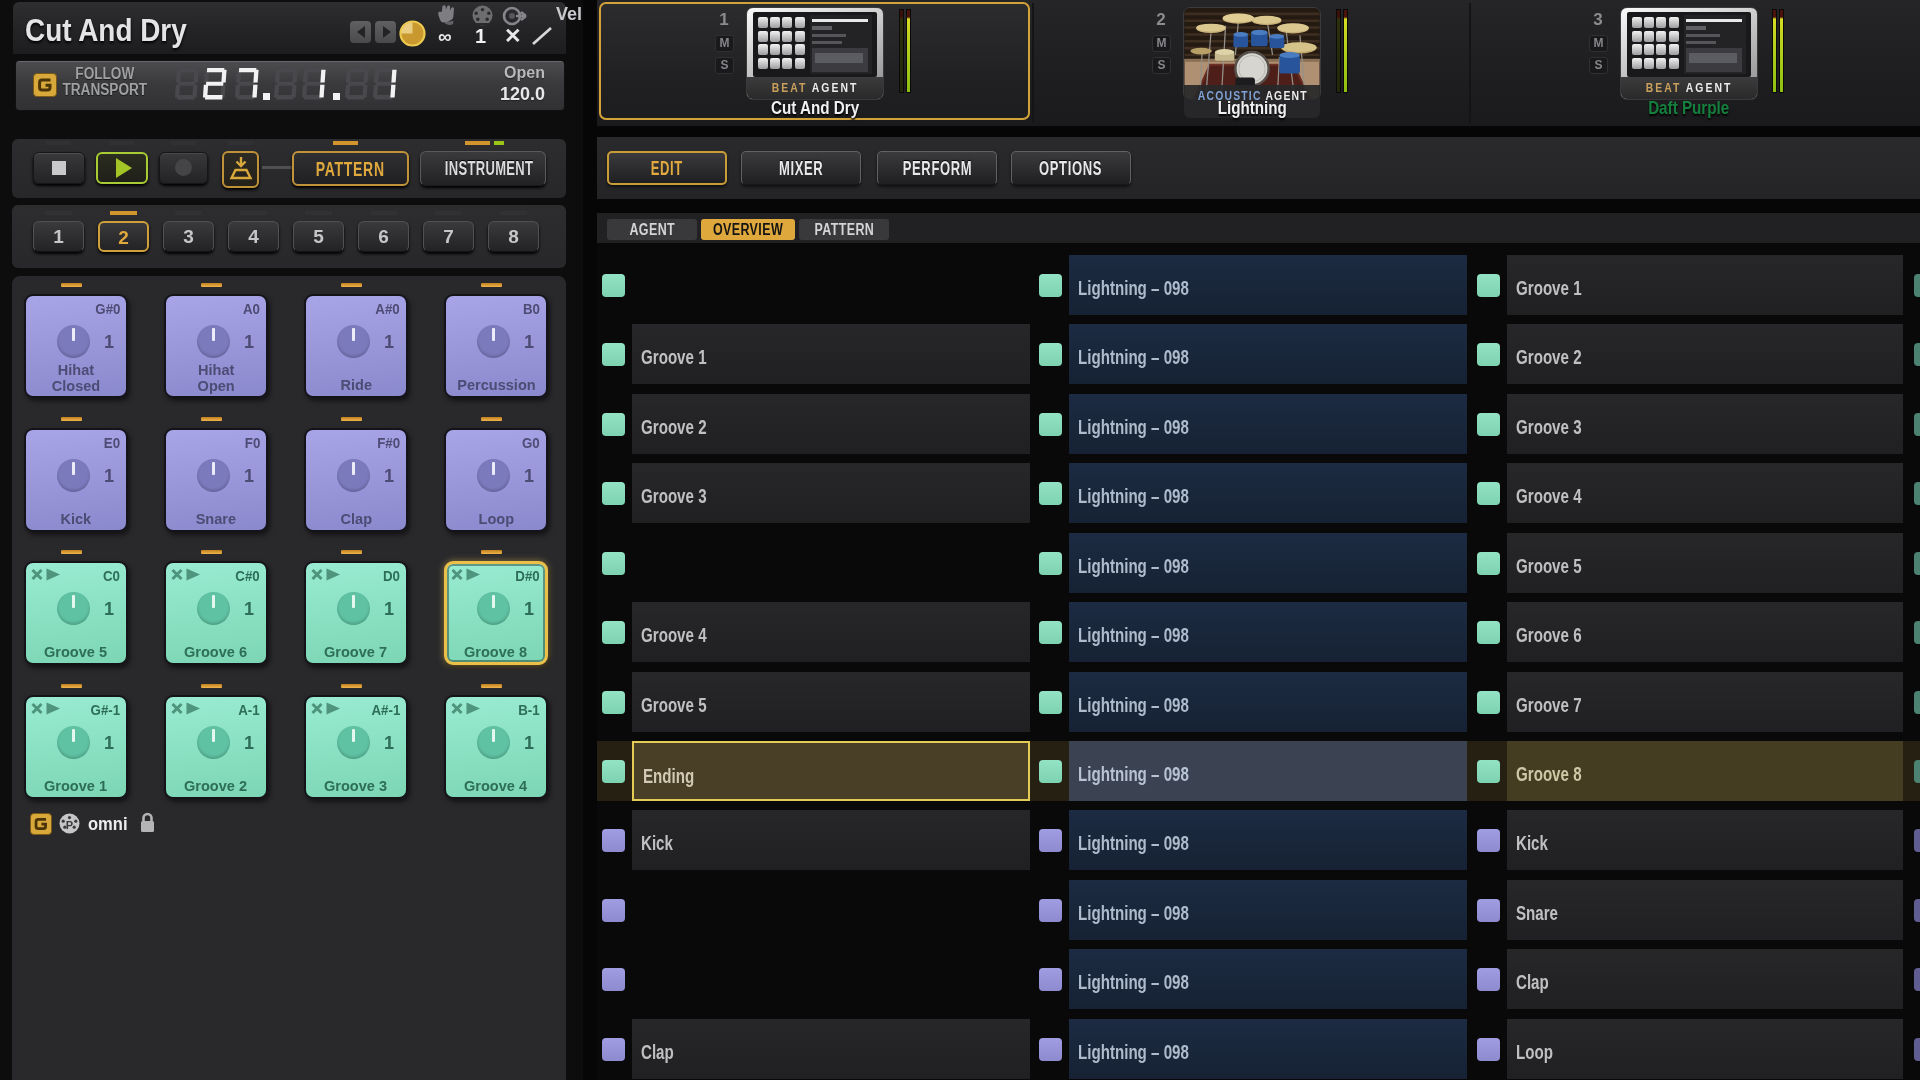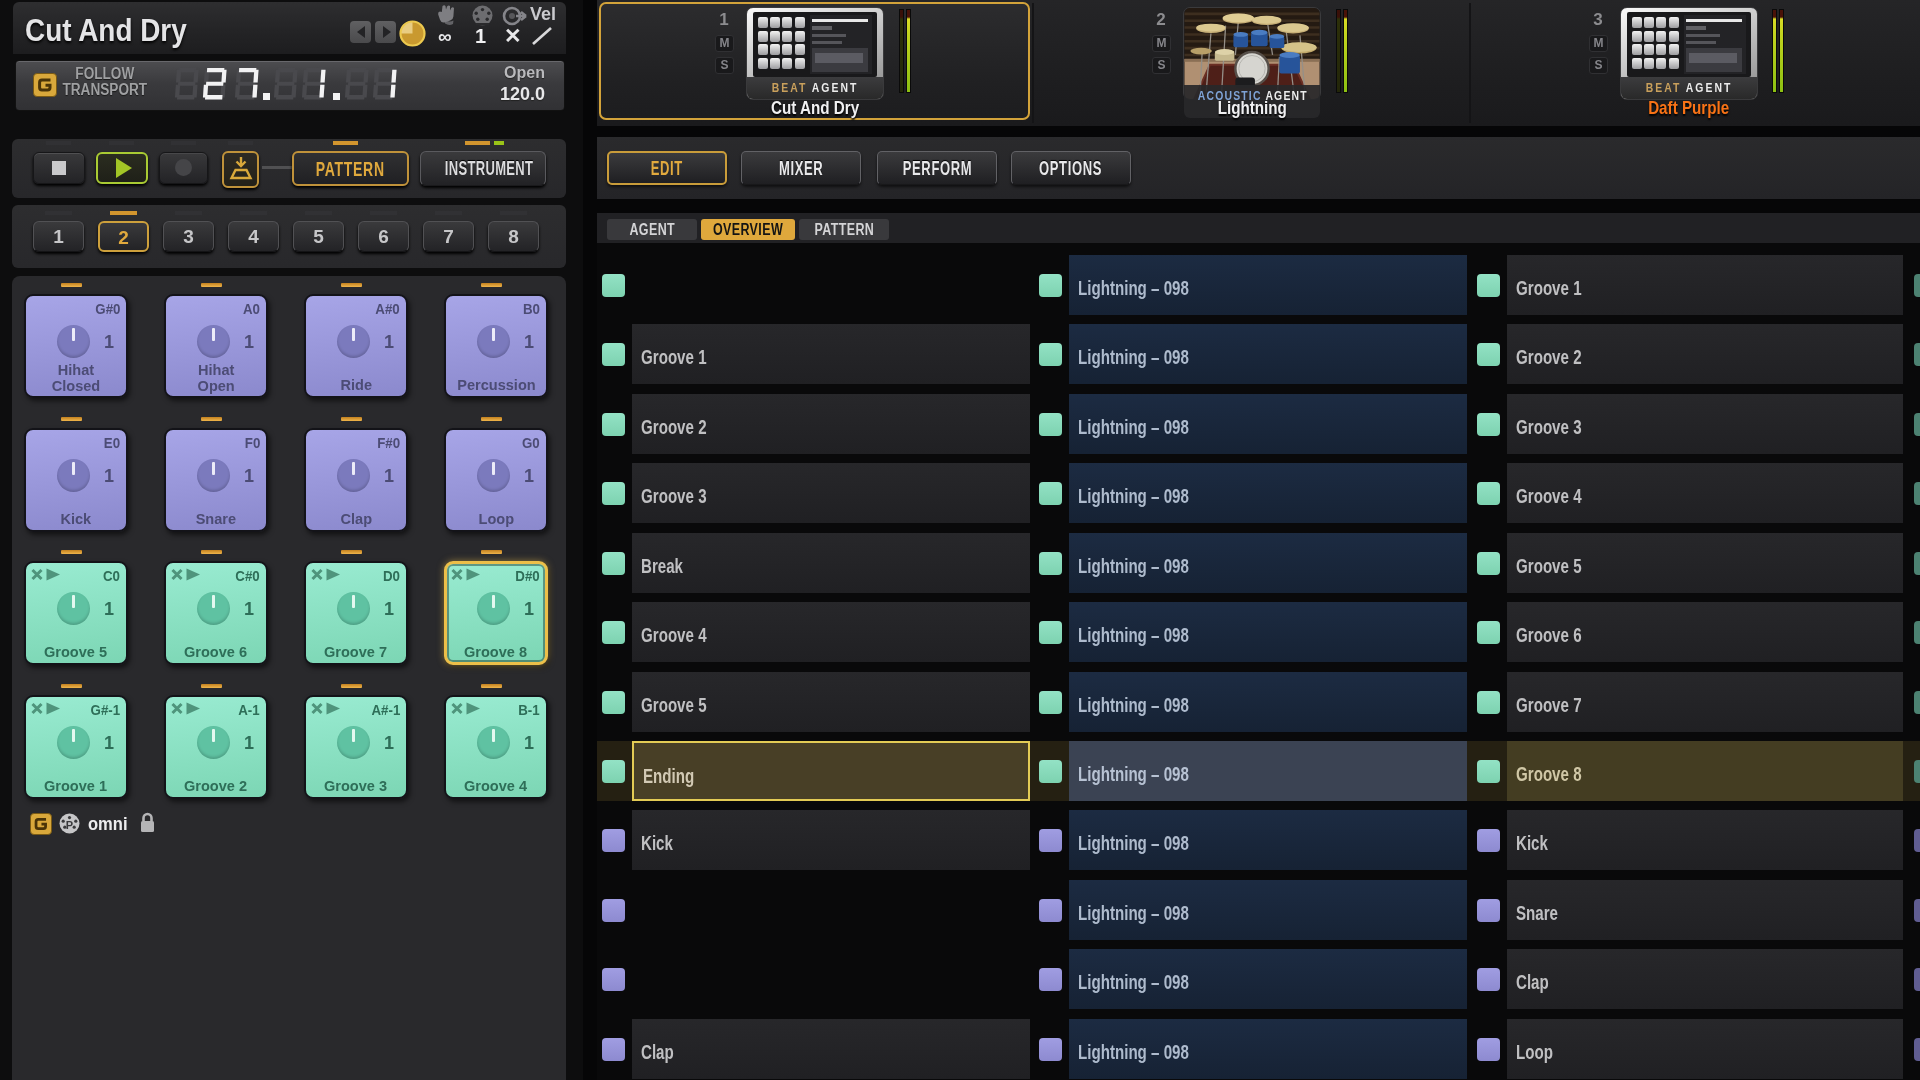--- a/index.html
+++ b/index.html
@@ -41,21 +41,21 @@
       </g>
 <rect x="4" y="18" width="13" height="2.4" fill="#2a2a2c"></rect>
     </svg>
 <div class="abs b" style="left:475px;top:25px;font-size:20px;color:#f0f0f2;"><span class="tz">1</span></div>
 <svg class="abs" style="left:502px;top:6px;" width="28" height="20" viewBox="0 0 28 20">
 <circle cx="10" cy="10" r="8" fill="none" stroke="#85858a" stroke-width="2.6"></circle>
 <circle cx="10" cy="10" r="3" fill="#85858a" opacity=".5"></circle>
 <path d="M14 10 h10 M24 10 l-5 -4 M24 10 l-5 4" stroke="#85858a" stroke-width="2.6" fill="none"></path>
 </svg>
 <div class="abs b" style="left:504px;top:24px;font-size:21px;color:#e8e8ea;"><span class="tz">✕</span></div>
-<div class="abs b" style="left:530px;top:4px;font-size:18px;color:#cacace;"><span class="tz">Vel</span></div>
+<div class="abs b" style="left:556px;top:4px;font-size:18px;color:#cacace;"><span class="tz">Vel</span></div>
 <div class="abs" style="left:530px;top:26px;width:24px;height:20px;"><svg width="24" height="20">
         <path d="M3 18 L21 2" stroke="#d8d8da" stroke-width="2.6"></path>
       </svg></div>
 <div class="abs" style="left:15px;top:60px;width:550px;height:51px;border-radius:4px;background:linear-gradient(#4d4d50,#3a3a3d 45%,#313134);border:1px solid #111;box-shadow:inset 0 1px 0 #68686c;"></div>
 <div class="abs" style="left:33px;top:73px;width:24px;height:24px;border-radius:4px;background:#d9a83b;border:1px solid #7a5a14;"></div>
 <svg class="abs" style="left:33px;top:73px;" width="24" height="24" viewBox="0 0 24 24">
 <path d="M17.5 7 H9 A2.4 2.4 0 0 0 6.6 9.4 V14.6 A2.4 2.4 0 0 0 9 17 H14.6 A2.4 2.4 0 0 0 17 14.6 V12.2 H12.5" fill="none" stroke="#4a3408" stroke-width="3"></path>
 </svg>
 <div class="abs b" style="left:30px;top:66px;width:150px;text-align:center;font-size:16px;line-height:16px;color:#9fa0a2;text-shadow:0 1px 1px #1a1a1a;"><span class="cc">FOLLOW<br>TRANSPORT</span></div>
 <svg class="abs" style="left:0;top:0;" width="430" height="115" viewBox="0 0 430 115">
@@ -463,21 +463,21 @@
     <div class="abs" style="left:1656.4px;top:57.8px;width:10px;height:11px;border-radius:2px;background:linear-gradient(#f2f2f2,#9d9da0);"></div>
     <div class="abs" style="left:1668.6px;top:57.8px;width:10px;height:11px;border-radius:2px;background:linear-gradient(#f2f2f2,#9d9da0);"></div>
     <div class="abs" style="left:1684px;top:15px;width:62px;height:59px;background:#232326;"></div>
     <div class="abs" style="left:1686px;top:19px;width:56px;height:3px;background:#e8e8e8;"></div>
     <div class="abs" style="left:1686px;top:26px;width:20px;height:4px;background:#606064;"></div>
     <div class="abs" style="left:1686px;top:34px;width:34px;height:3px;background:#55555a;"></div>
     <div class="abs" style="left:1686px;top:41px;width:30px;height:3px;background:#55555a;"></div>
     <div class="abs" style="left:1686px;top:48px;width:56px;height:24px;background:#3b3b40;"></div>
     <div class="abs" style="left:1689px;top:53px;width:48px;height:10px;background:#6a6a70;opacity:.7;"></div>
     <div class="abs b" style="left:1621px;top:77px;width:136px;height:22px;border-radius:0 0 6px 6px;background:linear-gradient(#3c3c3e,#292929);text-align:center;line-height:22px;font-size:13px;letter-spacing:2.5px;"><span class="cc" style="color:#c9a05c;transform:scaleX(.8) translateZ(0);">BEAT <span style="color:#ececec;">AGENT</span></span></div>
-<div class="abs b" style="left:1560px;top:97px;width:258px;text-align:center;font-size:19px;color:#f97316;text-shadow:0 2px 2px #000;"><span class="cc" style="transform:scaleX(.8) translateZ(0);">Daft Purple</span></div>
+<div class="abs b" style="left:1560px;top:97px;width:258px;text-align:center;font-size:19px;color:#15803d;text-shadow:0 2px 2px #000;"><span class="cc" style="transform:scaleX(.8) translateZ(0);">Daft Purple</span></div>
 <div class="abs" style="left:1772px;top:9px;width:5px;height:84px;background:linear-gradient(#4a1208 0,#4a1208 7px,#d8dc25 9px,#c2d41e 30%,#8cc012 100%);border:1px solid #0a0a0a;"></div>
     <div class="abs" style="left:1779px;top:9px;width:5px;height:84px;background:linear-gradient(#4a1208 0,#4a1208 7px,#d8dc25 9px,#c2d41e 30%,#8cc012 100%);border:1px solid #0a0a0a;"></div>
 <div class="abs" style="left:1032px;top:3px;width:2px;height:120px;background:#141416;"></div>
 <div class="abs" style="left:1469px;top:3px;width:2px;height:120px;background:#141416;"></div>
 <div class="abs" style="left:597px;top:137px;width:1323px;height:62px;background:linear-gradient(#2a2a2c,#242427);"></div>
 <div class="abs b" style="left:607px;top:151px;width:120px;height:34px;border-radius:5px;background:linear-gradient(#3b3b3d,#1f1f22);box-shadow:0 2px 3px rgba(0,0,0,.6);text-align:center;font-size:20px;letter-spacing:1px;border:2px solid #c99c3a;color:#e2aa3e;line-height:30px;"><span class="cc" style="transform:scaleX(.65) translateZ(0);">EDIT</span></div>
 <div class="abs b" style="left:741px;top:151px;width:120px;height:34px;border-radius:5px;background:linear-gradient(#3b3b3d,#1f1f22);box-shadow:0 2px 3px rgba(0,0,0,.6);text-align:center;font-size:20px;letter-spacing:1px;border:1px solid #626266;border-bottom-color:#18181a;color:#e8e8ea;line-height:32px;text-shadow:0 -1px 1px #000;"><span class="cc" style="transform:scaleX(.65) translateZ(0);">MIXER</span></div>
 <div class="abs b" style="left:877px;top:151px;width:120px;height:34px;border-radius:5px;background:linear-gradient(#3b3b3d,#1f1f22);box-shadow:0 2px 3px rgba(0,0,0,.6);text-align:center;font-size:20px;letter-spacing:1px;border:1px solid #626266;border-bottom-color:#18181a;color:#e8e8ea;line-height:32px;text-shadow:0 -1px 1px #000;"><span class="cc" style="transform:scaleX(.65) translateZ(0);">PERFORM</span></div>
 <div class="abs b" style="left:1011px;top:151px;width:120px;height:34px;border-radius:5px;background:linear-gradient(#3b3b3d,#1f1f22);box-shadow:0 2px 3px rgba(0,0,0,.6);text-align:center;font-size:20px;letter-spacing:1px;border:1px solid #626266;border-bottom-color:#18181a;color:#e8e8ea;line-height:32px;text-shadow:0 -1px 1px #000;"><span class="cc" style="transform:scaleX(.65) translateZ(0);">OPTIONS</span></div>
 <div class="abs" style="left:597px;top:213px;width:1323px;height:30px;background:#212124;"></div>
@@ -509,21 +509,20 @@
 <div class="abs" style="left:1039px;top:482px;width:23px;height:23px;border-radius:4px;background:linear-gradient(#93e2c5,#7dd2b0);"></div>
 <div class="abs" style="left:1477px;top:482px;width:23px;height:23px;border-radius:4px;background:linear-gradient(#93e2c5,#7dd2b0);"></div>
 <div class="abs" style="left:1914px;top:482px;width:23px;height:23px;border-radius:4px;background:#4c8272;"></div>
 <div class="abs b" style="left:632px;top:463px;width:398px;height:60px;background:linear-gradient(#27272a,#202023);color:#c0c0c2;font-size:21px;line-height:66px;padding-left:9px;"><span class="cx" style="transform:scaleX(.72) translateZ(0);">Groove 3</span></div>
 <div class="abs b" style="left:1069px;top:463px;width:398px;height:60px;background:linear-gradient(#1c2b42,#162234);color:#aebbcd;font-size:21px;line-height:66px;padding-left:9px;"><span class="cx" style="transform:scaleX(.72) translateZ(0);">Lightning – 098</span></div>
 <div class="abs b" style="left:1507px;top:463px;width:396px;height:60px;background:linear-gradient(#27272a,#202023);color:#c0c0c2;font-size:21px;line-height:66px;padding-left:9px;"><span class="cx" style="transform:scaleX(.72) translateZ(0);">Groove 4</span></div>
 <div class="abs" style="left:602px;top:552px;width:23px;height:23px;border-radius:4px;background:linear-gradient(#93e2c5,#7dd2b0);"></div>
 <div class="abs" style="left:1039px;top:552px;width:23px;height:23px;border-radius:4px;background:linear-gradient(#93e2c5,#7dd2b0);"></div>
 <div class="abs" style="left:1477px;top:552px;width:23px;height:23px;border-radius:4px;background:linear-gradient(#93e2c5,#7dd2b0);"></div>
 <div class="abs" style="left:1914px;top:552px;width:23px;height:23px;border-radius:4px;background:#4c8272;"></div>
-<div class="abs b" style="left:632px;top:533px;width:398px;height:60px;background:linear-gradient(#27272a,#202023);color:#c0c0c2;font-size:21px;line-height:66px;padding-left:9px;"><span class="cx" style="transform:scaleX(.72) translateZ(0);">Break</span></div>
 <div class="abs b" style="left:1069px;top:533px;width:398px;height:60px;background:linear-gradient(#1c2b42,#162234);color:#aebbcd;font-size:21px;line-height:66px;padding-left:9px;"><span class="cx" style="transform:scaleX(.72) translateZ(0);">Lightning – 098</span></div>
 <div class="abs b" style="left:1507px;top:533px;width:396px;height:60px;background:linear-gradient(#27272a,#202023);color:#c0c0c2;font-size:21px;line-height:66px;padding-left:9px;"><span class="cx" style="transform:scaleX(.72) translateZ(0);">Groove 5</span></div>
 <div class="abs" style="left:602px;top:621px;width:23px;height:23px;border-radius:4px;background:linear-gradient(#93e2c5,#7dd2b0);"></div>
 <div class="abs" style="left:1039px;top:621px;width:23px;height:23px;border-radius:4px;background:linear-gradient(#93e2c5,#7dd2b0);"></div>
 <div class="abs" style="left:1477px;top:621px;width:23px;height:23px;border-radius:4px;background:linear-gradient(#93e2c5,#7dd2b0);"></div>
 <div class="abs" style="left:1914px;top:621px;width:23px;height:23px;border-radius:4px;background:#4c8272;"></div>
 <div class="abs b" style="left:632px;top:602px;width:398px;height:60px;background:linear-gradient(#27272a,#202023);color:#c0c0c2;font-size:21px;line-height:66px;padding-left:9px;"><span class="cx" style="transform:scaleX(.72) translateZ(0);">Groove 4</span></div>
 <div class="abs b" style="left:1069px;top:602px;width:398px;height:60px;background:linear-gradient(#1c2b42,#162234);color:#aebbcd;font-size:21px;line-height:66px;padding-left:9px;"><span class="cx" style="transform:scaleX(.72) translateZ(0);">Lightning – 098</span></div>
 <div class="abs b" style="left:1507px;top:602px;width:396px;height:60px;background:linear-gradient(#27272a,#202023);color:#c0c0c2;font-size:21px;line-height:66px;padding-left:9px;"><span class="cx" style="transform:scaleX(.72) translateZ(0);">Groove 6</span></div>
 <div class="abs" style="left:602px;top:691px;width:23px;height:23px;border-radius:4px;background:linear-gradient(#93e2c5,#7dd2b0);"></div>

